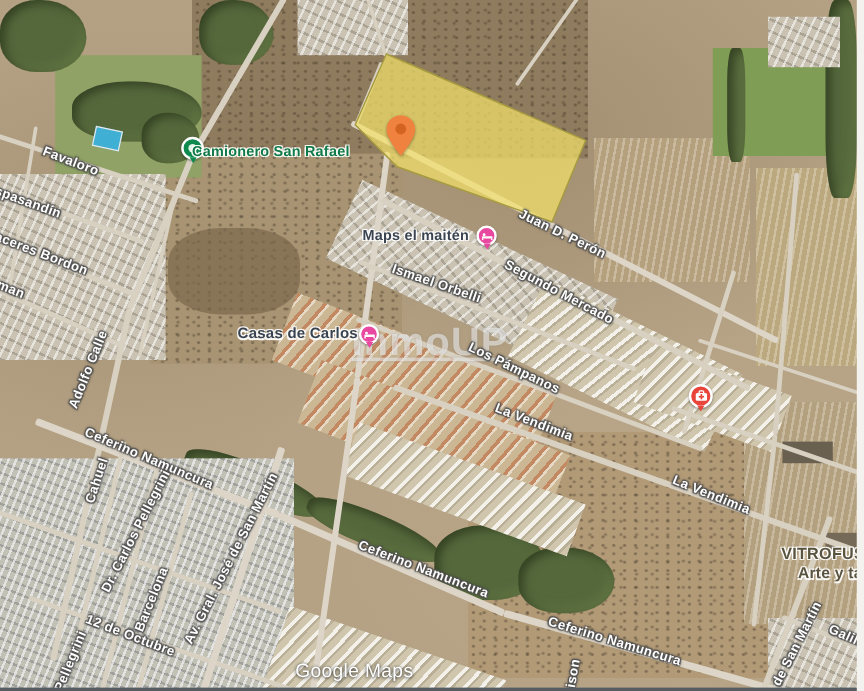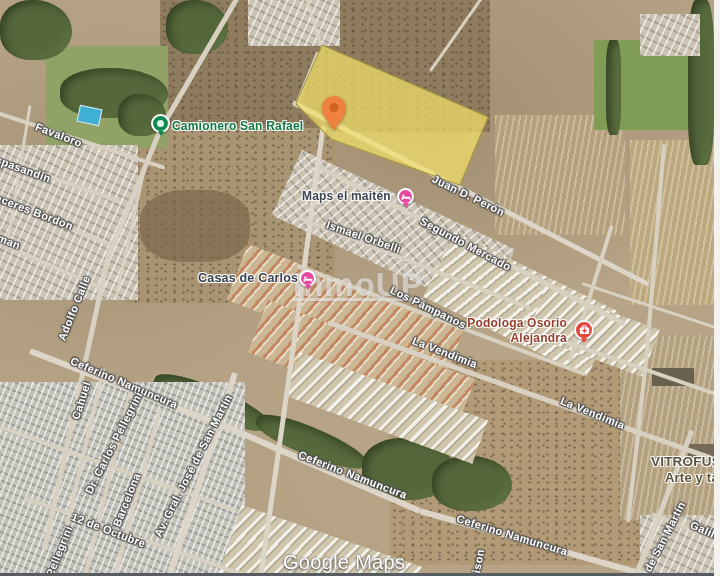--- a/index.html
+++ b/index.html
@@ -28,22 +28,22 @@
           text-shadow:-1px -1px 1px rgba(78,78,78,.95),1px -1px 1px rgba(78,78,78,.95),-1px 1px 1px rgba(78,78,78,.95),1px 1px 1px rgba(78,78,78,.95),0 0 3px rgba(60,60,60,.6);}
   .poi-label{position:absolute;white-space:nowrap;font-weight:bold;font-size:12px;letter-spacing:.2px;
           text-shadow:-1px -1px 0 rgba(255,255,255,.9),1px -1px 0 rgba(255,255,255,.9),-1px 1px 0 rgba(255,255,255,.9),1px 1px 0 rgba(255,255,255,.9);}
   
   .cpin{position:absolute;border-radius:50%;border:2px solid #fff;box-sizing:border-box;
         box-shadow:0 1px 2px rgba(0,0,0,.4);display:flex;align-items:center;justify-content:center;}
   .cpin .tail{position:absolute;left:50%;bottom:-5px;margin-left:-3px;width:0;height:0;
         border-left:3px solid transparent;border-right:3px solid transparent;border-top:5px solid currentColor;}
   .wm-site{position:absolute;font-size:33px;font-weight:bold;letter-spacing:1px;color:rgba(252,252,252,.52);
         text-shadow:0 0 2px rgba(120,120,120,.35);}
-  .wm-google{position:absolute;font-size:20px;color:#fff;letter-spacing:.3px;
-        text-shadow:0 1px 3px rgba(0,0,0,.65),0 0 2px rgba(0,0,0,.4);margin-left:37px;}
+  .wm-google{position:absolute;font-size:16px;color:#fff;letter-spacing:.3px;
+        text-shadow:0 1px 3px rgba(0,0,0,.65),0 0 2px rgba(0,0,0,.4);}
 </style>
 </head>
 <body>
 
 <div id="stage">
 
   <div>
 
     <div class="abs tx-speck" style="left:160px;top:0;width:330px;height:132px;background-color:#8f7b5e;"></div>
     <div class="abs tx-speck" style="left:125px;top:128px;width:210px;height:175px;background-color:#a89473;"></div>
@@ -150,21 +150,21 @@
   <div class="street" style="left:299px;top:448px;transform:rotate(21deg);">Ceferino Namuncura</div>
   <div class="street" style="left:457px;top:512px;transform:rotate(17deg);">Ceferino Namuncura</div>
   <div class="street" style="left:647px;top:565px;transform:rotate(-63deg);">de San Martín</div>
   <div class="street" style="left:691px;top:518px;transform:rotate(24deg);">Galileo</div>
   <div class="street" style="left:476px;top:567px;transform:rotate(-80deg);">ison</div>
 
   <div class="cpin" style="left:151px;top:114px;width:19px;height:19px;background:#0e8a4e;color:#0e8a4e;">
     <div style="width:7px;height:7px;border-radius:50%;background:#dff3e6;"></div>
     <div class="tail"></div>
   </div>
-  <div class="poi-label" style="left:172px;top:119px;color:#107a46;">Camionero San Rafael</div>
+  <div class="poi-label" style="left:160px;top:119px;color:#107a46;">Camionero San Rafael</div>
 
   <div class="poi-label" style="left:302px;top:189px;color:#3a4450;">Maps el maitén</div>
   <div class="cpin" style="left:397px;top:188px;width:17px;height:17px;background:#e8489f;color:#e8489f;">
     <svg width="10" height="8" viewBox="0 0 10 8">
       <circle cx="2.4" cy="2.6" r="1.2" fill="#fff"></circle>
       <rect x="0.6" y="3.8" width="8.8" height="2" rx="0.8" fill="#fff"></rect>
       <rect x="0.6" y="5.6" width="1.2" height="1.5" fill="#fff"></rect>
       <rect x="8.2" y="5.6" width="1.2" height="1.5" fill="#fff"></rect>
     </svg>
     <div class="tail"></div>
@@ -174,24 +174,20 @@
   <div class="cpin" style="left:299px;top:270px;width:17px;height:17px;background:#e8489f;color:#e8489f;">
     <svg width="10" height="8" viewBox="0 0 10 8">
       <circle cx="2.4" cy="2.6" r="1.2" fill="#fff"></circle>
       <rect x="0.6" y="3.8" width="8.8" height="2" rx="0.8" fill="#fff"></rect>
       <rect x="0.6" y="5.6" width="1.2" height="1.5" fill="#fff"></rect>
       <rect x="8.2" y="5.6" width="1.2" height="1.5" fill="#fff"></rect>
     </svg>
     <div class="tail"></div>
   </div>
 
-  <div class="poi-label" style="left:455px;top:316px;width:112px;text-align:right;color:#963e2c;line-height:15px;">
-    <div>Podologa Osorio</div>
-    <div>Alejandra</div>
-  </div>
   <div class="cpin" style="left:574px;top:320px;width:20px;height:20px;background:#e8443a;color:#e8443a;">
     <svg width="11" height="10" viewBox="0 0 11 10">
       <rect x="3.6" y="0.8" width="3.8" height="2.4" rx="0.9" fill="none" stroke="#fff" stroke-width="1.1"></rect>
       <rect x="0.8" y="2.4" width="9.4" height="6.6" rx="1.3" fill="#fff"></rect>
       <rect x="4.8" y="3.4" width="1.4" height="4.4" fill="#e8443a"></rect>
       <rect x="3.3" y="4.9" width="4.4" height="1.4" fill="#e8443a"></rect>
     </svg>
     <div class="tail"></div>
   </div>
 

